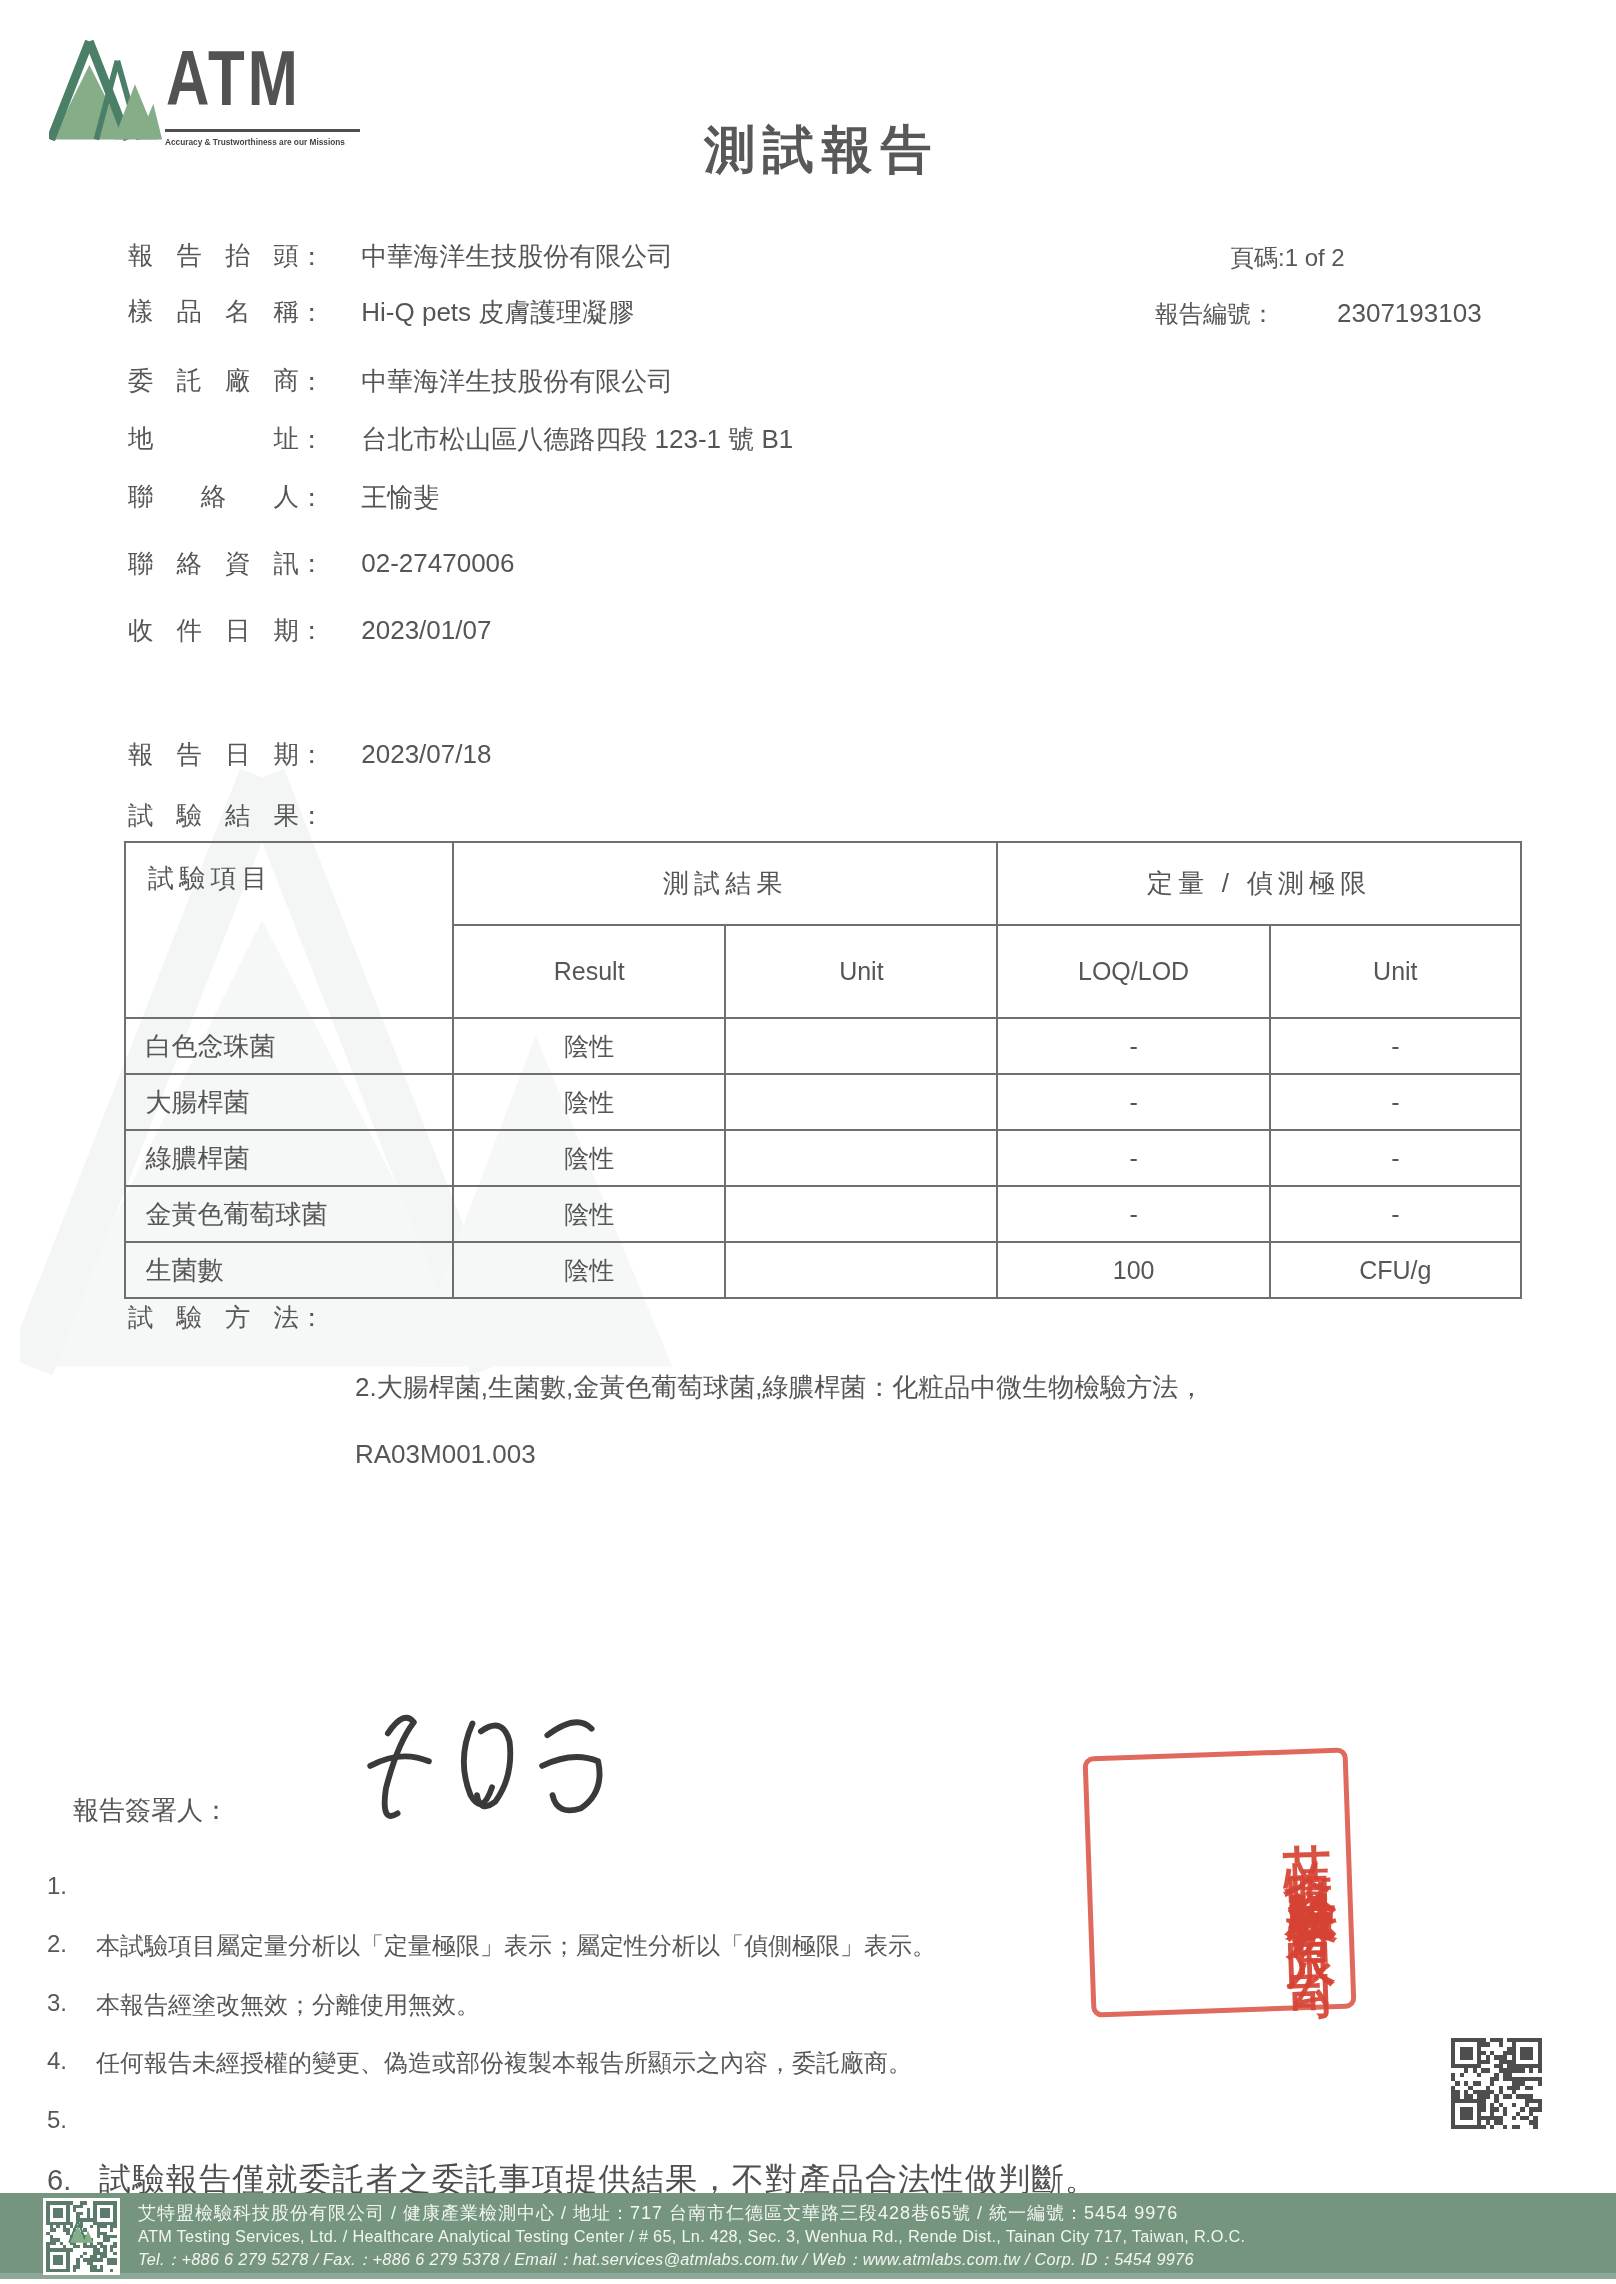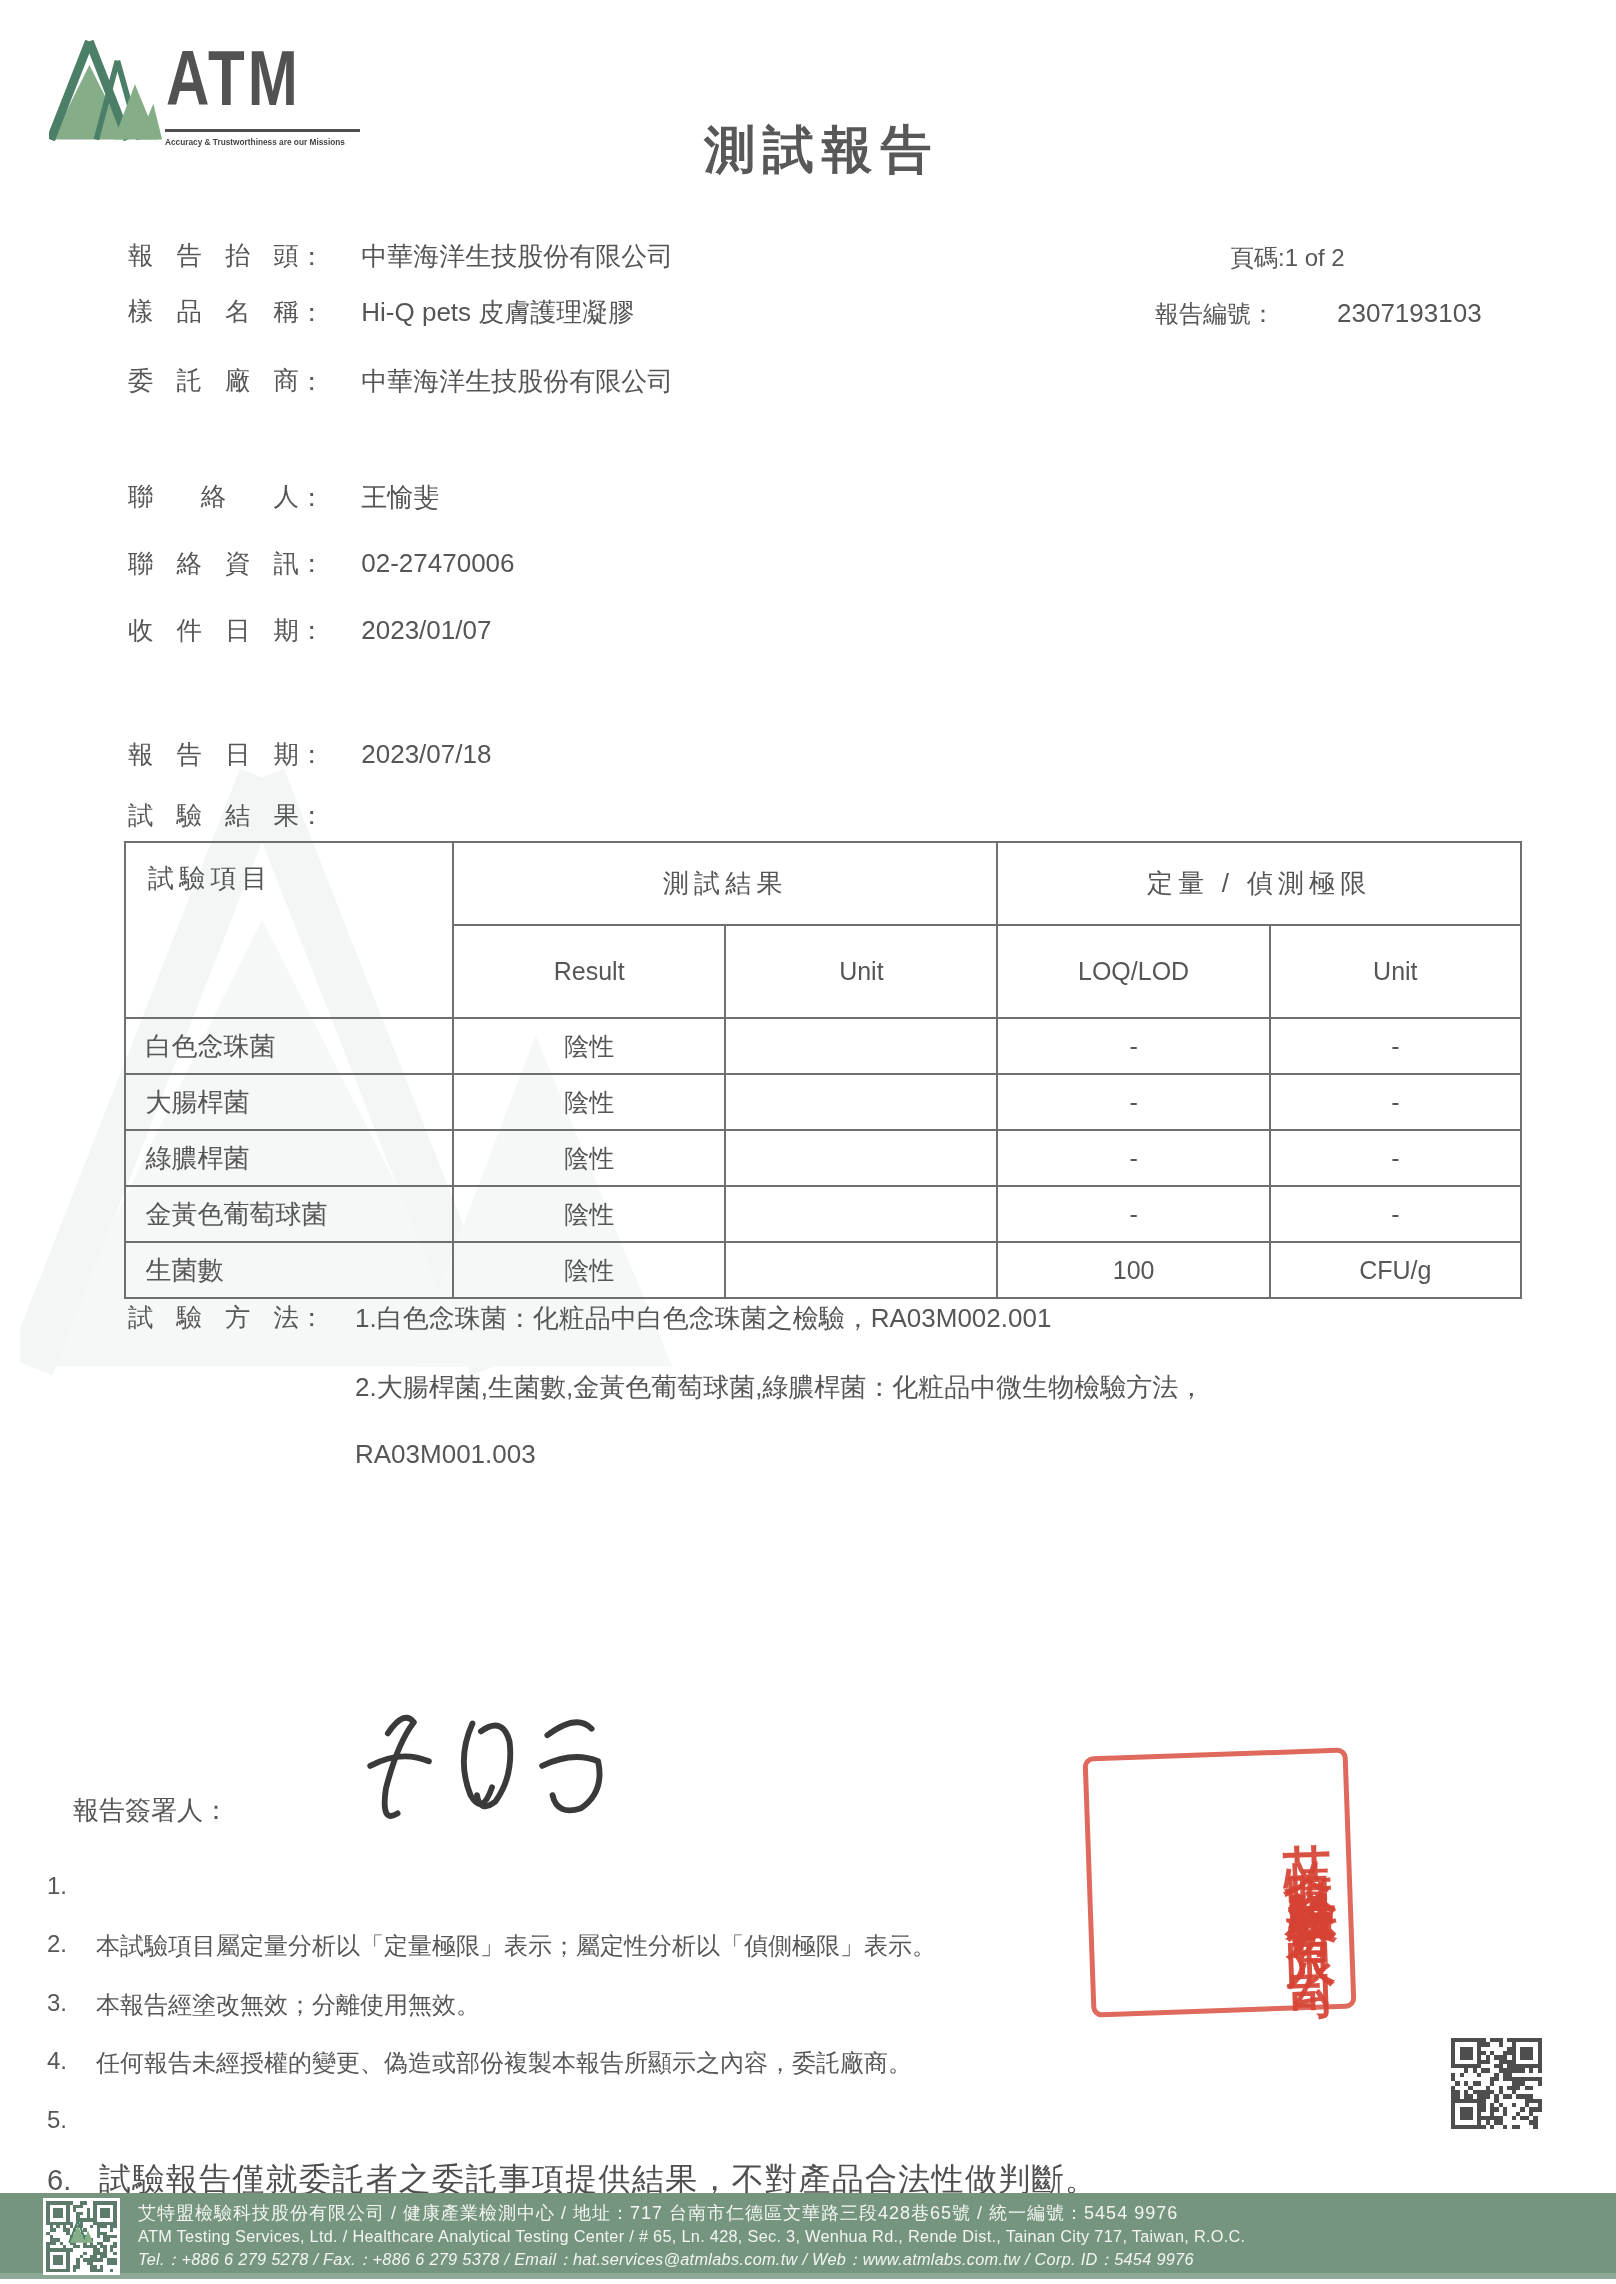--- a/index.html
+++ b/index.html
@@ -98,20 +98,24 @@
     <span class="fvalue" style="margin-left:34px;">中華海洋生技股份有限公司</span>
   </div>
   <div class="abs" style="left:128px;top:364px;">
     <span class="flabel">委託廠商</span><span class="fcolon">：</span>
     <span class="fvalue" style="margin-left:34px;">中華海洋生技股份有限公司</span>
   </div>
   <div class="abs" style="left:128px;top:295px;">
     <span class="flabel">樣品名稱</span><span class="fcolon">：</span>
     <span class="fvalue" style="margin-left:34px;">Hi-Q pets 皮膚護理凝膠</span>
   </div>
+  <div class="abs" style="left:128px;top:422px;">
+    <span class="flabel">地址</span><span class="fcolon">：</span>
+    <span class="fvalue" style="margin-left:34px;">台北市松山區八德路四段 123-1 號 B1</span>
+  </div>
   <div class="abs" style="left:128px;top:480px;">
     <span class="flabel">聯絡人</span><span class="fcolon">：</span>
     <span class="fvalue" style="margin-left:34px;">王愉斐</span>
   </div>
   <div class="abs" style="left:128px;top:547px;">
     <span class="flabel">聯絡資訊</span><span class="fcolon">：</span>
     <span class="fvalue" style="margin-left:34px;">02-27470006</span>
   </div>
   <div class="abs" style="left:128px;top:614px;">
     <span class="flabel">收件日期</span><span class="fcolon">：</span>
@@ -179,21 +183,20 @@
       <td class="val"></td>
       <td class="val">100</td>
       <td class="val">CFU/g</td>
     </tr>
   </tbody>
     </table>
 
   <div class="abs" style="left:128px;top:1301px;">
     <span class="flabel">試驗方法</span><span class="fcolon">：</span>
   </div>
-  <div class="abs method-line" style="left:355px;top:1301px;">1.白色念珠菌：化粧品中白色念珠菌之檢驗，RA03M002.001</div>
   <div class="abs method-line" style="left:355px;top:1370px;">2.大腸桿菌,生菌數,金黃色葡萄球菌,綠膿桿菌：化粧品中微生物檢驗方法，</div>
   <div class="abs method-line" style="left:355px;top:1439px;">RA03M001.003</div>
 
   <div class="abs" style="left:73px;top:1793px;font-size:26px;color:#555;">報告簽署人：</div>
   <svg class="abs sig" style="left:352px;top:1704px;" width="280" height="153" viewBox="0 0 430 235">
     <path d="M55,45 Q80,8 95,28 Q70,60 52,130 Q44,185 70,168"></path>
     <path d="M28,95 Q75,70 118,88"></path>
     <path d="M185,30 Q160,85 182,140 Q200,172 215,128"></path>
     <path d="M198,42 Q232,18 242,58 Q248,112 220,150 Q196,168 192,140"></path>
     <path d="M300,48 Q345,14 368,38"></path>

